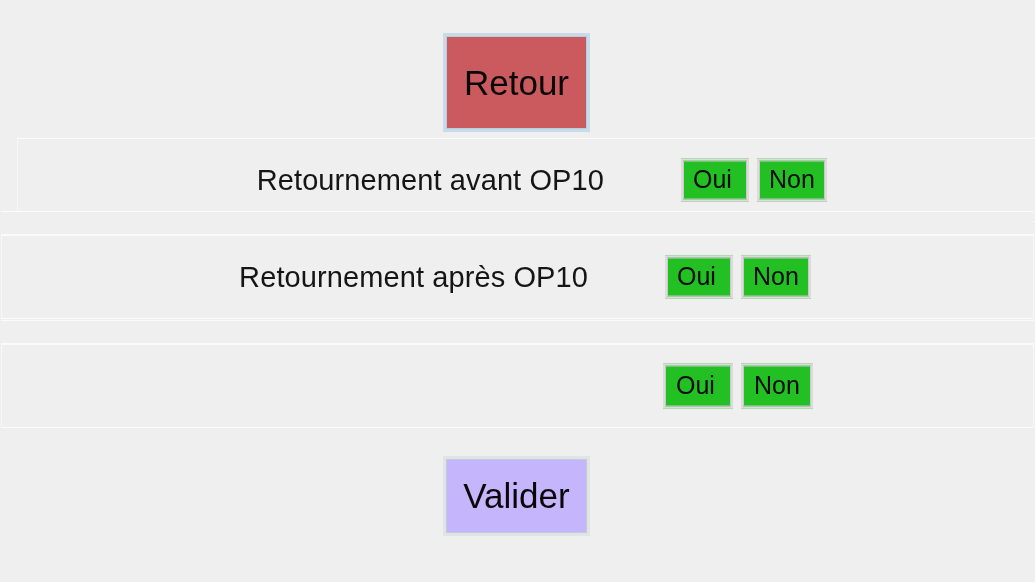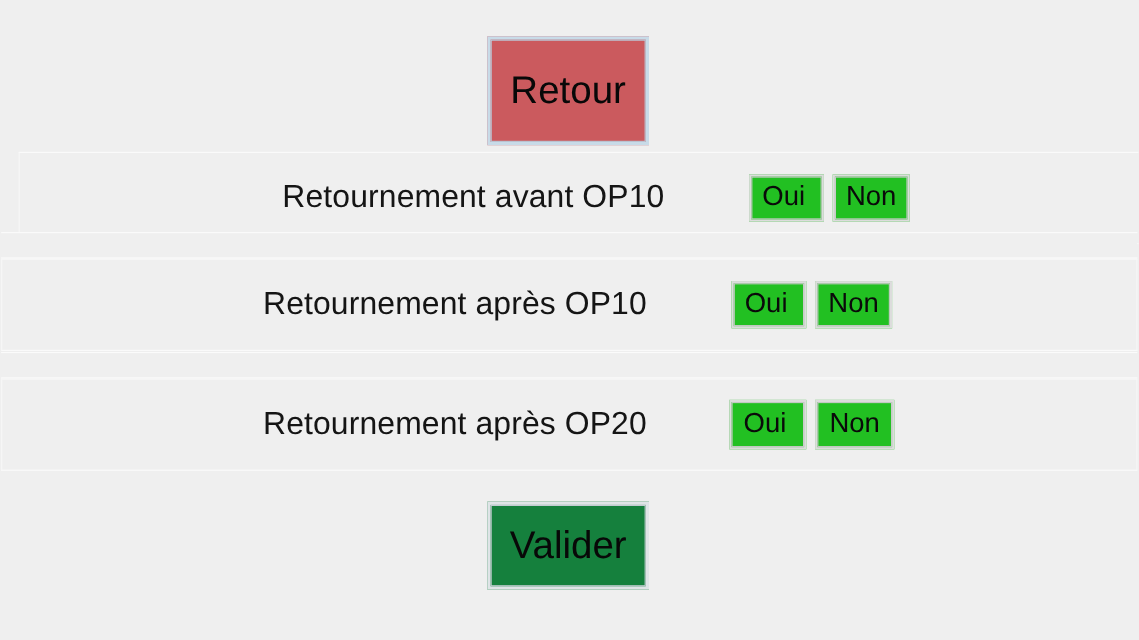--- a/index.html
+++ b/index.html
@@ -120,21 +120,21 @@
     width: 147px; height: 99px;
     background: #cb5a5e;
     border: 3px solid #c8dbe8;
     outline: 1px solid #b9cedd;
     outline-offset: -4px;
   }
 
   .btn-valider {
     left: 443px; top: 456px;
     width: 147px; height: 80px;
-    background: #15803d;
+    background: #c4b5fd;
     border: 3px solid #dfe4e7;
     outline: 1px solid #c3ccd2;
     outline-offset: -4px;
   }
 </style>
 </head>
 <body>
 
 <div id="app">
 
@@ -156,21 +156,20 @@
     <div class="row-label">Retournement après OP10</div>
     <div class="choice-group">
       <div class="choice-btn">Oui</div>
       <div class="choice-btn">Non</div>
     </div>
   </div>
 
   <div class="spacer spacer-2"></div>
 
   <div class="row row-3">
-    <div class="row-label">Retournement après OP20</div>
     <div class="choice-group">
       <div class="choice-btn">Oui</div>
       <div class="choice-btn">Non</div>
     </div>
   </div>
 
   <div class="band-bottom">
     <div class="action-btn btn-valider" style="top:27px;">Valider</div>
   </div>
 

